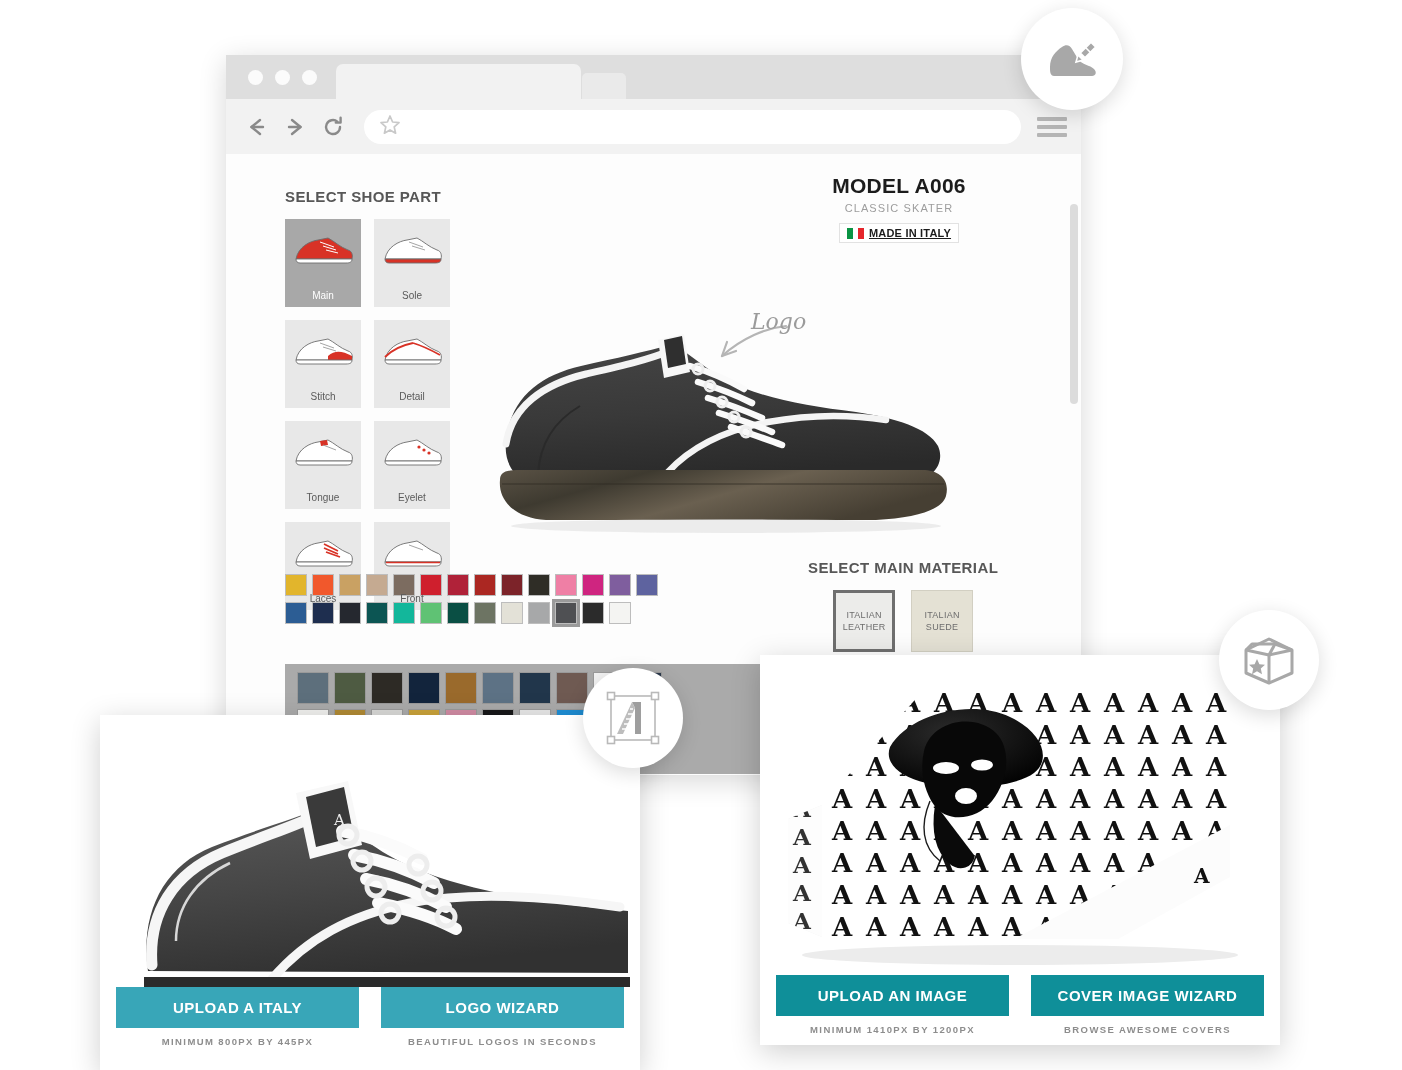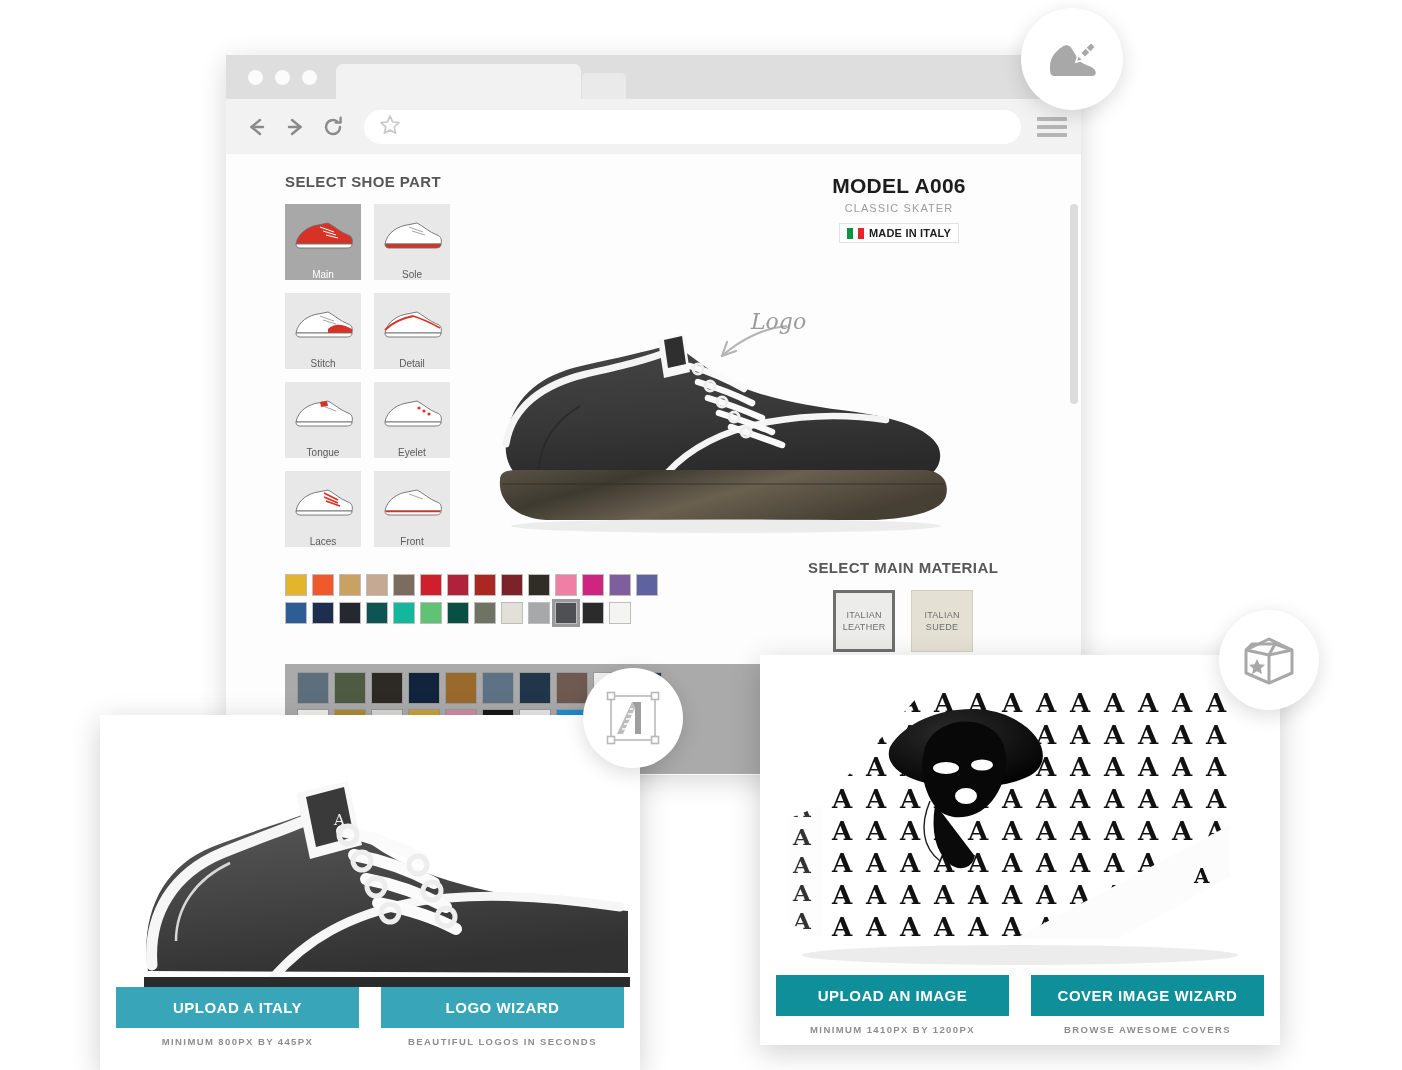--- a/index.html
+++ b/index.html
@@ -67,44 +67,44 @@
     position: absolute; right: 3px; top: 50px; width: 8px; height: 200px;
     background: #dcdcdc; border-radius: 4px;
   }
 
   .section-title {
     font-size: 15px; font-weight: bold; color: #575757;
     letter-spacing: 0.4px;
   }
 
   
-  .parts-wrap { position: absolute; left: 59px; top: 19px; width: 170px; }
+  .parts-wrap { position: absolute; left: 59px; top: 34px; width: 170px; }
   .parts-grid {
     display: grid; grid-template-columns: 76px 76px; gap: 13px 13px; margin-top: 14px;
   }
   .part-tile {
-    height: 76px; background: #e8e8e8; position: relative;
+    height: 88px; background: #e8e8e8; position: relative;
     display: flex; flex-direction: column; align-items: center; justify-content: flex-end;
-    padding-bottom: 0; cursor: pointer;
+    padding-bottom: 6px; cursor: pointer;
   }
   .part-tile.selected { background: #a8a8a8; }
   .part-tile .thumb { position:absolute; left:5px; top:10px; width:66px; height:42px; }
   .part-label { font-size: 10px; color: #5a5a5a; position: relative; z-index: 2; }
   .part-tile.selected .part-label { color: #ffffff; }
 
   
   .model-head {
     position: absolute; right: 67px; top: 20px; text-align: center; width: 230px;
   }
   .model-name { font-size: 21px; font-weight: bold; color: #1c1c1c; letter-spacing: 0.3px; }
   .model-sub { font-size: 11px; color: #9d9d9d; letter-spacing: 1.1px; margin-top: 4px; }
   .made-italy {
     margin: 9px auto 0; width: 120px; height: 20px; background:#fff;
     border: 1px solid #e2e2e2; display: flex; align-items: center; justify-content: center;
-    gap: 5px; font-size: 11px; font-weight: bold; color: #1c1c1c; letter-spacing: 0.2px;
+    gap: 5px; font-size: 11px; font-weight: bold; color: #1c1c1c; letter-spacing: 0.2px; text-decoration: underline;
   }
   .flag { display:flex; width: 17px; height: 11px; }
   .flag i { flex:1; }
   .flag .g { background:#0a9444; }
   .flag .w { background:#ffffff; }
   .flag .r { background:#e5252b; }
 
   
   .shoe-stage { position: absolute; left: 250px; top: 140px; width: 500px; height: 260px; }
   .logo-note {

